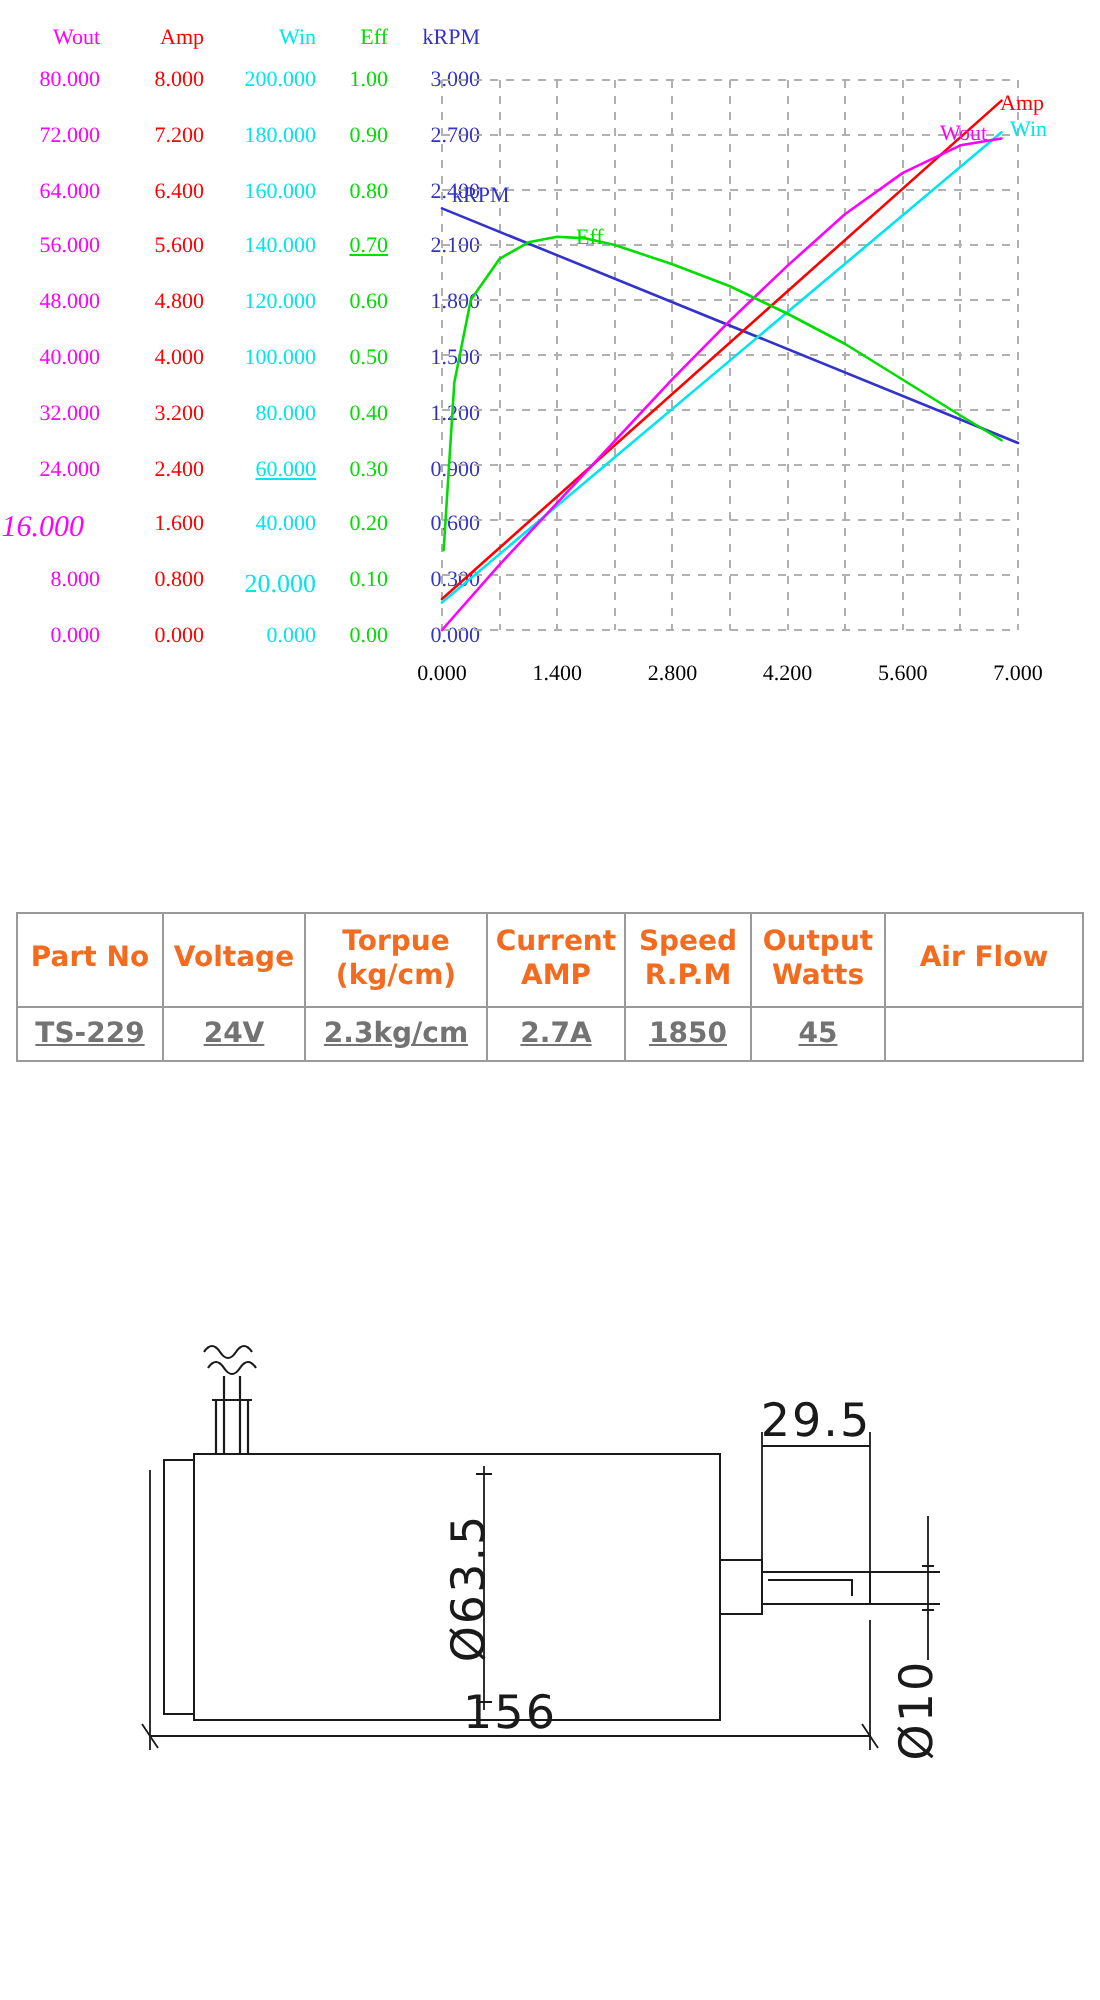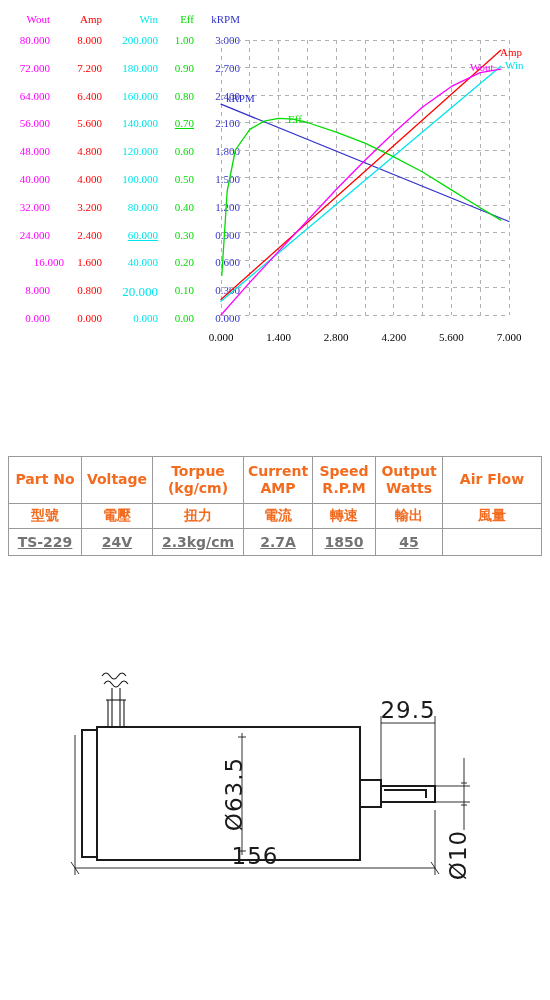--- a/index.html
+++ b/index.html
@@ -42,21 +42,21 @@
 
   <div id="col-wout">
       <div class="scale-val" style="left: 0px; width: 50px; color: rgb(255, 0, 255); font-size: 11px; top: 34px;">80.000</div>
       <div class="scale-val" style="left: 0px; width: 50px; color: rgb(255, 0, 255); font-size: 11px; top: 61.8px;">72.000</div>
       <div class="scale-val" style="left: 0px; width: 50px; color: rgb(255, 0, 255); font-size: 11px; top: 89.6px;">64.000</div>
       <div class="scale-val" style="left: 0px; width: 50px; color: rgb(255, 0, 255); font-size: 11px; top: 117.4px;">56.000</div>
       <div class="scale-val" style="left: 0px; width: 50px; color: rgb(255, 0, 255); font-size: 11px; top: 145.2px;">48.000</div>
       <div class="scale-val" style="left: 0px; width: 50px; color: rgb(255, 0, 255); font-size: 11px; top: 173px;">40.000</div>
       <div class="scale-val" style="left: 0px; width: 50px; color: rgb(255, 0, 255); font-size: 11px; top: 200.8px;">32.000</div>
       <div class="scale-val" style="left: 0px; width: 50px; color: rgb(255, 0, 255); font-size: 11px; top: 228.6px;">24.000</div>
-      <div class="scale-val" style="left: 0px; width: 64px; color: rgb(255, 0, 255); font-size: 11px; top: 256.4px;">16.000</div>
+      <div class="scale-val" style="left: 0px; width: 42px; color: rgb(255, 0, 255); font-size: 15px; top: 256.4px; font-style: italic;">16.000</div>
       <div class="scale-val" style="left: 0px; width: 50px; color: rgb(255, 0, 255); font-size: 11px; top: 284.2px;">8.000</div>
       <div class="scale-val" style="left: 0px; width: 50px; color: rgb(255, 0, 255); font-size: 11px; top: 312px;">0.000</div>
     </div>
   <div id="col-amp">
       <div class="scale-val" style="left: 0px; width: 102px; color: rgb(255, 0, 0); font-size: 11px; top: 34px;">8.000</div>
       <div class="scale-val" style="left: 0px; width: 102px; color: rgb(255, 0, 0); font-size: 11px; top: 61.8px;">7.200</div>
       <div class="scale-val" style="left: 0px; width: 102px; color: rgb(255, 0, 0); font-size: 11px; top: 89.6px;">6.400</div>
       <div class="scale-val" style="left: 0px; width: 102px; color: rgb(255, 0, 0); font-size: 11px; top: 117.4px;">5.600</div>
       <div class="scale-val" style="left: 0px; width: 102px; color: rgb(255, 0, 0); font-size: 11px; top: 145.2px;">4.800</div>
       <div class="scale-val" style="left: 0px; width: 102px; color: rgb(255, 0, 0); font-size: 11px; top: 173px;">4.000</div>
@@ -173,29 +173,20 @@
       <div>Speed</div>
           <div>R.P.M</div>
         </td>
     <td class="th-en" style="width:62px;">
       <div>Output</div>
           <div>Watts</div>
         </td>
     <td class="th-en"><span>Air  Flow</span></td>
   </tr>
   <tr>
-    <td class="th-cn">型號</td>
-    <td class="th-cn">電壓</td>
-    <td class="th-cn">扭力</td>
-    <td class="th-cn">電流</td>
-    <td class="th-cn">轉速</td>
-    <td class="th-cn">輸出</td>
-    <td class="th-cn">風量</td>
-  </tr>
-  <tr>
     <td class="td-val">TS-229</td>
     <td class="td-val">24V</td>
     <td class="td-val">2.3kg/cm</td>
     <td class="td-val">2.7A</td>
     <td class="td-val">1850</td>
     <td class="td-val">45</td>
     <td class="td-val"></td>
   </tr>
 </tbody>
   </table>

